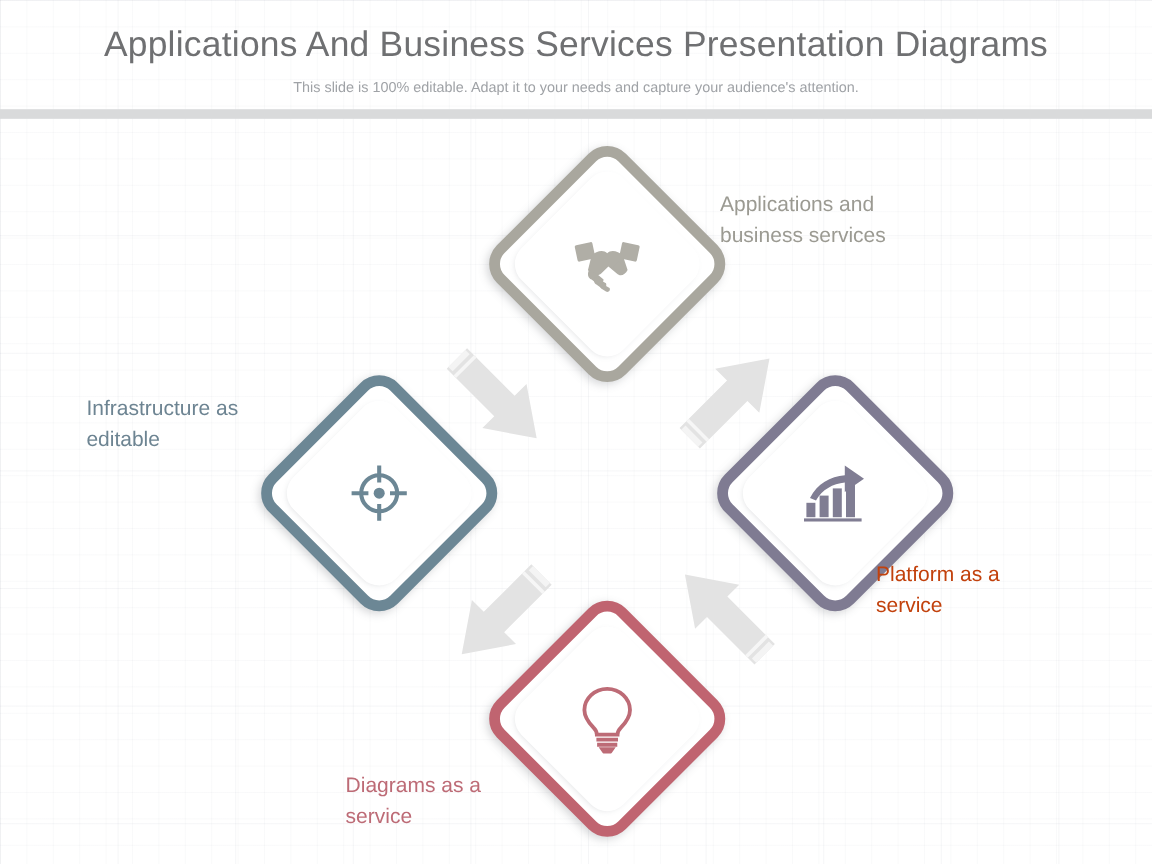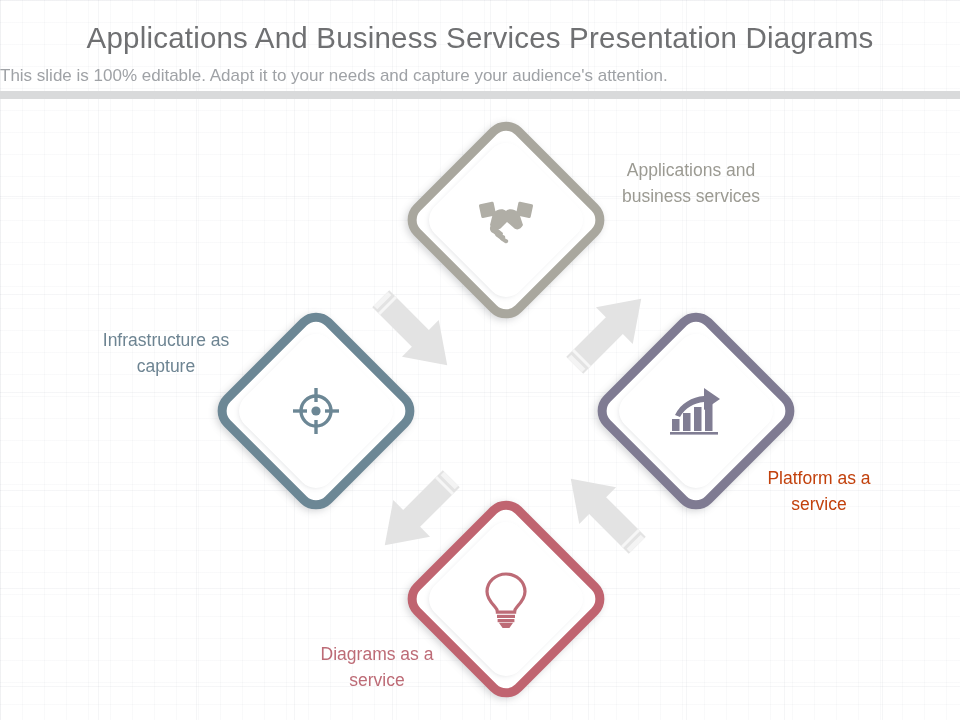--- a/index.html
+++ b/index.html
@@ -52,21 +52,22 @@
     font-size: 29.5px;
     letter-spacing: 0.2px;
     color: #6f7072;
     font-weight: 400;
     white-space: nowrap;
   }
   .subtitle {
     position: absolute;
     left: 0; top: 66px;
     width: 960px;
-    font-size: 17px;
+    text-align: center;
+    font-size: 12px;
     color: #9fa2a6;
     font-weight: 400;
     white-space: nowrap;
   }
   .header-rule {
     position: absolute;
     left: 0; top: 91px;
     width: 960px;
     height: 8px;
     background: #d9dadb;
@@ -122,21 +123,21 @@
 
   
   .n-top    .dia { border-color: #a9a79e; }
   .n-left   .dia { border-color: #6c8795; }
   .n-right  .dia { border-color: #7f7b92; }
   .n-bottom .dia { border-color: #c06470; }
 
   
   .label {
     position: absolute;
-    text-align: center;
+    text-align: left;
     font-size: 17.5px;
     line-height: 26px;
     font-weight: 400;
     white-space: pre-line;
   }
 
   
   .arrow {
     position: absolute;
     z-index: 1;
@@ -230,21 +231,21 @@
             <line x1="28" y1="5" x2="28" y2="19"></line>
             <line x1="28" y1="37" x2="28" y2="51"></line>
             <line x1="5" y1="28" x2="19" y2="28"></line>
             <line x1="37" y1="28" x2="51" y2="28"></line>
           </g>
           <circle cx="28" cy="28" r="4.6" fill="#6c8795"></circle>
         </svg>
       </div>
     </div>
     <div class="label" style="left:72px; top:228px; width:188px; color:#6d8492;">Infrastructure as
-capture</div>
+editable</div>
 
     <div class="node n-right" style="left:620px; top:236px;">
       <div class="dia"></div>
       <div class="dia-inner"></div>
       <div class="glyph">
         <svg width="56" height="52" viewBox="0 0 56 52" aria-hidden="true">
           <g fill="#807d93">
             <rect x="4" y="34" width="7.5" height="12"></rect>
             <rect x="15" y="28" width="7.5" height="18"></rect>
             <rect x="26" y="22" width="7.5" height="24"></rect>

